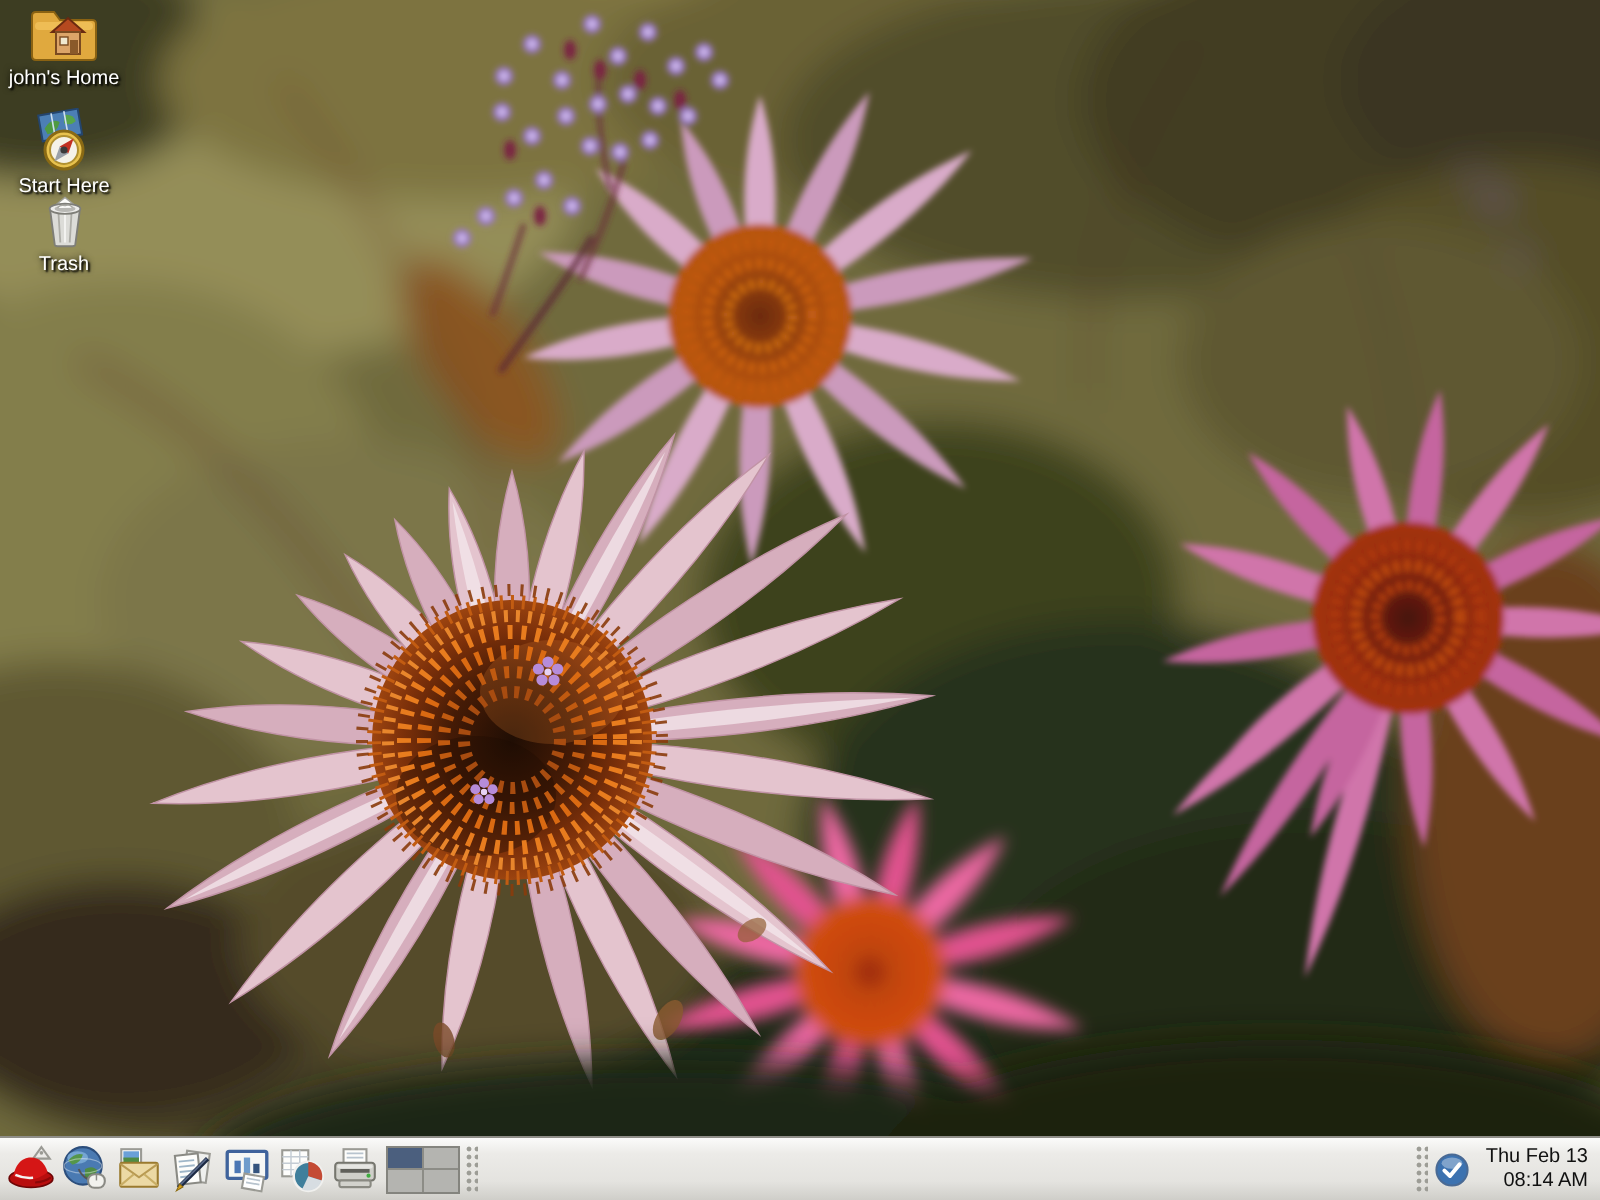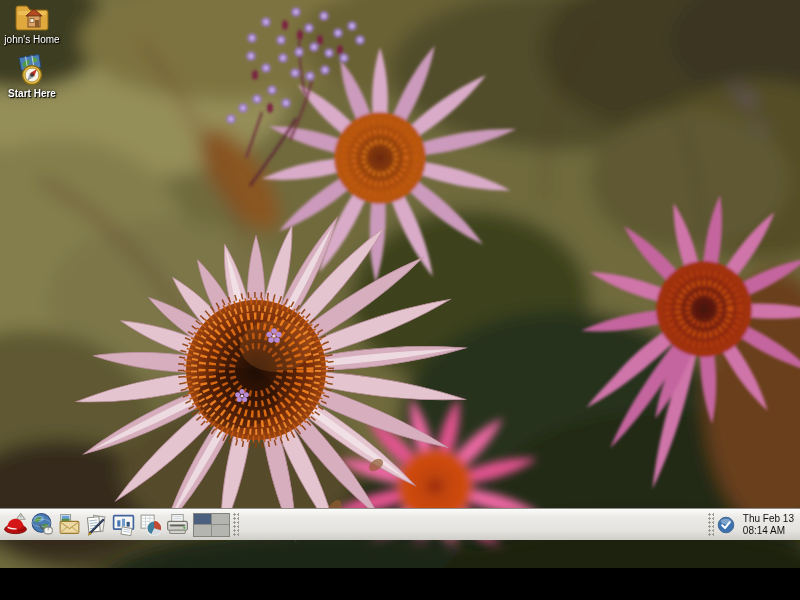--- a/index.html
+++ b/index.html
@@ -1,39 +1,39 @@
 <!DOCTYPE html>
 <html><head>
 <meta charset="utf-8">
 <style>
   html,body{margin:0;padding:0;width:800px;height:600px;overflow:hidden;
     font-family:"Liberation Sans", sans-serif;background:#000;}
-  .screen{position:relative;width:800px;height:540px;}
+  .screen{position:relative;width:800px;height:600px;}
   .desktop{position:absolute;left:0;top:0;width:800px;height:568px;overflow:hidden;}
   .desktop svg.wall{display:block;width:800px;height:568px;}
   .desktop-icon{position:absolute;left:0;width:64px;display:flex;flex-direction:column;
     align-items:center;gap:2px;cursor:default;}
   .desktop-icon .dlabel{color:#fff;font-size:10px;line-height:11px;text-align:center;white-space:nowrap;
     text-shadow:1px 1px 1px #000, 0 0 3px rgba(0,0,0,.85);}
-  #di-home{top:2px;} #di-start{top:54px;font-weight:bold;} #di-trash{top:95px;}
+  #di-home{top:2px;} #di-start{top:54px;} #di-trash{top:95px;}
 
   .panel{position:absolute;left:0;bottom:0;width:800px;height:31px;border-top:1px solid #8f8e88;
     background:linear-gradient(#fbfbfa,#ecebe8 25%,#e4e3df 70%,#cfcec9);
     display:flex;align-items:center;}
   .launchers{display:flex;align-items:center;padding-left:2px;}
   .launcher{width:27px;height:28px;display:flex;align-items:center;justify-content:center;}
   .pager{margin-left:2px;width:35px;height:22px;border:1px solid #84847e;background:#8c8c86;
     display:grid;grid-template-columns:1fr 1fr;grid-template-rows:1fr 1fr;gap:1px;}
   .ws{background:#b4b4b0;} .ws.active{background:#4b5f7e;}
   .handle{width:6px;height:24px;margin:0 3px;
     background-image:radial-gradient(circle at 1.5px 1.5px,#9d9d96 1px,transparent 1.4px);
     background-size:4px 4px;}
   .spacer{flex:1;}
   .notify{width:19px;height:19px;display:flex;align-items:center;justify-content:center;}
-  .clock{font-size:10px;line-height:12px;color:#111;text-align:left;margin:0 6px 0 7px;white-space:nowrap;}
+  .clock{font-size:10px;line-height:12px;color:#111;text-align:right;margin:0 6px 0 7px;white-space:nowrap;}
 </style>
 </head>
 <body>
 
 <div class="screen">
 
   <div class="desktop">
     <svg class="wall" viewBox="0 0 800 568" preserveAspectRatio="none">
       <defs>
         <path id="petal" d="M0 0 C-7 -30 -9 -64 0 -96 C9 -64 7 -30 0 0 Z"></path>
@@ -316,20 +316,33 @@
         <circle cx="16" cy="21" r="7" fill="#f5f2e8" stroke="#b09030"></circle>
         <g transform="rotate(40 16 21)">
           <polygon points="16,13.5 18.8,21 13.2,21" fill="#c23022"></polygon>
           <polygon points="16,28.5 18.8,21 13.2,21" fill="#9aa0a8"></polygon>
         </g>
         <circle cx="16" cy="21" r="1.8" fill="#3a3a3a"></circle>
       </svg>
       <div class="dlabel">Start Here</div>
     </div>
 
+    <div class="desktop-icon" id="di-trash">
+      <svg width="27" height="30" viewBox="0 0 28 32">
+        <polygon points="9,8 14,4 19,8 17,10 11,10" fill="#fdfdfb" stroke="#a0a09a" stroke-width=".8"></polygon>
+        <path d="M6 10 L8.5 29 Q8.7 30 10 30 L18 30 Q19.3 30 19.5 29 L22 10 Z" fill="#dcdcd8" stroke="#7e7e78"></path>
+        <line x1="10.5" y1="12" x2="11.5" y2="28" stroke="#a2a29c" opacity=".8"></line>
+        <line x1="14" y1="12" x2="14" y2="28" stroke="#f4f4f2"></line>
+        <line x1="17.5" y1="12" x2="16.5" y2="28" stroke="#a2a29c" opacity=".8"></line>
+        <ellipse cx="14" cy="10" rx="8.2" ry="2.7" fill="#ececea" stroke="#7e7e78"></ellipse>
+        <ellipse cx="14" cy="10" rx="5.6" ry="1.7" fill="#b8b8b4"></ellipse>
+        <path d="M10 9.6 Q11.5 7.5 14 8.4 Q16.5 7.2 18 9.4" fill="#fdfdfb" stroke="#a8a8a2" stroke-width=".7"></path>
+      </svg>
+      <div class="dlabel">Trash</div>
+    </div>
   </div>
 
   <div class="panel">
     <div class="launchers">
 
       <div class="launcher">
         <svg width="25" height="25" viewBox="0 0 24 24">
           <polygon points="17,1.5 21,7 13,7" fill="none" stroke="#9a9a94" stroke-width="1"></polygon>
           <circle cx="17" cy="4.2" r=".9" fill="#9a9a94"></circle>
           <ellipse cx="12" cy="16.5" rx="10.5" ry="4.3" fill="#b80e0e" stroke="#6e0606" stroke-width=".8"></ellipse>

